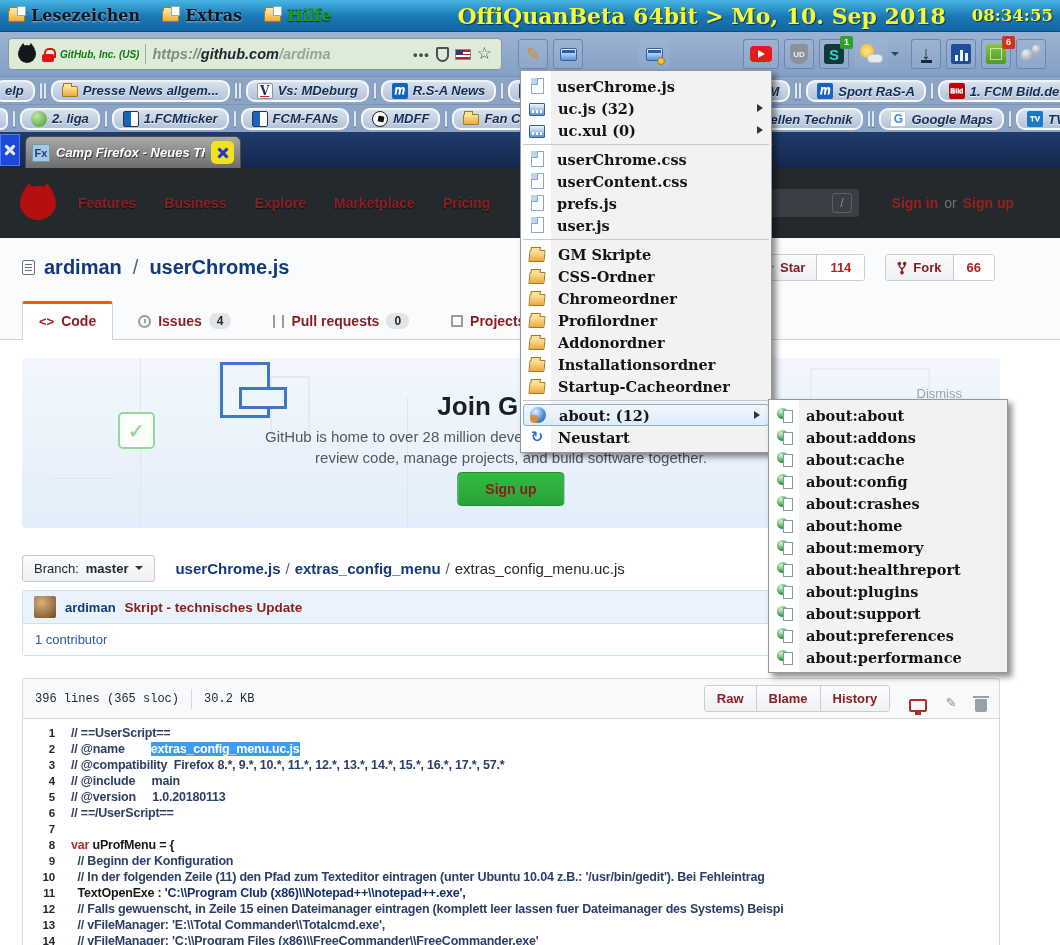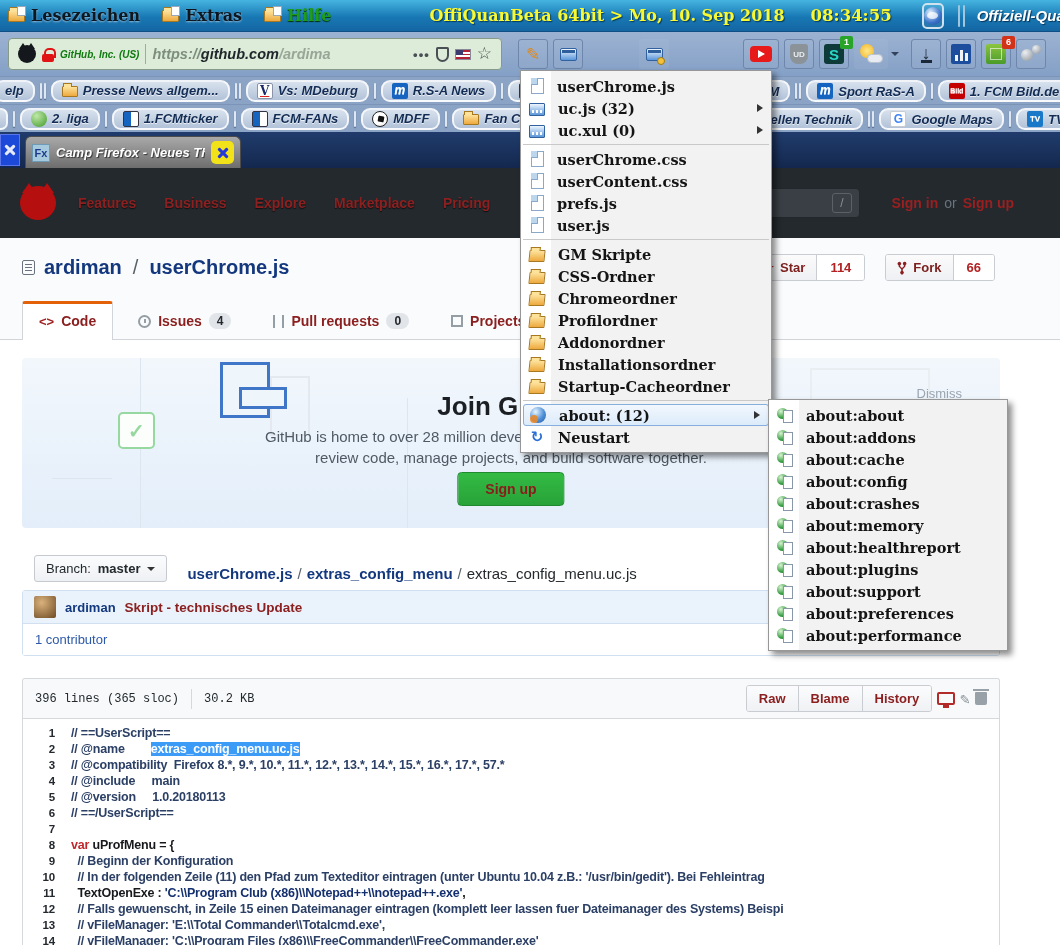--- a/index.html
+++ b/index.html
@@ -7,21 +7,21 @@
 body{font-family:"Liberation Sans",sans-serif;background:#fff;position:relative}
 
 
 .menubar{height:32px;background:linear-gradient(#46b4e0,#1878b4 55%,#1466a2);border-bottom:1px solid #0f4f86;
   display:flex;align-items:center;padding:0 8px;font-family:"DejaVu Serif",serif;font-weight:bold}
 .mitem{display:flex;align-items:center;gap:6px;margin-right:22px;color:#0e1620;font-size:16px;text-shadow:0 1px 2px rgba(255,255,255,.55)}
 .mitem.hilfe .mlabel{color:#1e9c1e;text-shadow:0 1px 1px #04330a}
 .mfolder{width:17px;height:12px;background:linear-gradient(#fde29a,#eda93e);border:1px solid #a87820;border-radius:1px;position:relative;flex:none}
 .mfolder::before{content:'';position:absolute;top:-4px;left:0;width:8px;height:3px;background:#fde29a;border:1px solid #a87820;border-bottom:none}
 .mfolder::after{content:'';position:absolute;top:-5px;right:-2px;width:7px;height:8px;background:#fff;border:1px solid #98a8b8}
-.bar-title{color:#f8f833;font-size:16px;margin-left:76px;text-shadow:1px 1px 1px #073a5c;white-space:nowrap}
+.bar-title{color:#f8f833;font-size:22px;margin-left:104px;text-shadow:1px 1px 1px #073a5c;white-space:nowrap}
 .bar-clock{color:#f8f833;font-size:16.5px;margin-left:26px;text-shadow:1px 1px 1px #073a5c}
 .globe-btn{width:40px;height:26px;border:2px solid #cfe2ee;border-radius:5px;margin-left:30px;display:flex;align-items:center;justify-content:center;background:rgba(255,255,255,.08)}
 .globe-ic{width:18px;height:18px;border-radius:50%;background:radial-gradient(circle at 35% 30%,#dff0ff,#3a72c8 60%,#1c4a92);position:relative}
 .globe-ic::after{content:'';position:absolute;left:3px;top:5px;width:11px;height:7px;border-radius:50%;background:rgba(255,255,255,.75)}
 .bar-seps{display:flex;gap:3px;margin-left:14px}
 .bar-seps i{width:2px;height:22px;background:#9fc6de;border-radius:1px}
 .profile-label{color:#fff;font-style:italic;font-weight:bold;font-size:15px;margin-left:12px;font-family:"Liberation Sans",sans-serif;text-shadow:1px 1px 1px #06365a;white-space:nowrap}
 
 
 .navbar{height:44px;background:linear-gradient(#9cb2d2,#84a0c6);display:flex;align-items:center;padding:0 8px}
@@ -144,42 +144,42 @@
 .deco-check{position:absolute;left:96px;top:54px;width:37px;height:37px;border:2px solid #97d8a0;border-radius:5px;background:#fcfefc;color:#97d8a0;font-size:20px;font-weight:bold;display:flex;align-items:center;justify-content:center}
 .deco-win{position:absolute;left:198px;top:4px;width:50px;height:56px;border:3px solid #3f76c8;background:#eef5fb}
 .deco-win::after{content:'';position:absolute;left:16px;top:22px;width:42px;height:16px;border:3px solid #3f76c8;background:#eef5fb}
 .deco-ghost{position:absolute;border:2px solid #e4e9ef}
 .b-title{position:absolute;top:33px;left:0;right:0;text-align:center;font-size:26px;font-weight:bold;color:#1b1f23}
 .b-line{position:absolute;left:0;right:0;text-align:center;font-size:15px;color:#4f5a64}
 .b-cta{position:absolute;top:114px;left:50%;transform:translateX(-50%);padding:8px 27px;background:linear-gradient(#33bb44,#28a238);border:1px solid #1f8a2e;border-radius:4px;color:#8b1c1c;font-weight:bold;font-size:14px}
 .b-dismiss{position:absolute;top:28px;right:38px;color:#9aa5b0;font-size:13px}
 
 
-.filenav{margin:26px 0 0 34px;display:flex;align-items:flex-end;gap:20px;height:28px}
+.filenav{margin:26px 0 0 22px;display:flex;align-items:center;gap:20px;height:28px}
 .branch-btn{display:flex;align-items:center;gap:7px;padding:5px 11px;border:1px solid #c6cad0;border-radius:3px;background:linear-gradient(#fbfcfd,#eef1f4);font-size:13px;color:#24292e}
 .branch-name{font-weight:bold}
 .caret-dn{width:0;height:0;border-top:4px solid #333;border-left:4px solid transparent;border-right:4px solid transparent}
 .crumbs{font-size:15px;white-space:nowrap}
 .crumb{color:#14387e;font-weight:bold}
 .csep{color:#586069;margin:0 5px}
 .cur{color:#24292e}
 
 
 .commitwrap{margin:8px 0 0 22px;width:978px;border:1px solid #d0e0f0;border-radius:3px}
 .commit-row{height:33px;background:#eaf3fb;display:flex;align-items:center;gap:9px;padding:0 11px;border-bottom:1px solid #d0e0f0}
 .avatar{width:22px;height:22px;border-radius:2px;background:radial-gradient(circle at 35% 30%,#d9b27c,#6e4a24);flex:none}
 .cauthor{color:#14387e;font-weight:bold;font-size:13px}
 .cmsg{color:#8c2020;font-weight:bold;font-size:13.5px}
 .contrib-row{height:31px;background:#fff;display:flex;align-items:center;padding:0 12px;font-size:13px;color:#2d59a8}
 
 
 .filebox{margin:22px 0 0 22px;width:978px;border:1px solid #d6d9dc;border-radius:3px 3px 0 0;border-bottom:none}
 .fb-head{height:40px;background:#f7f9fa;border-bottom:1px solid #d6d9dc;display:flex;align-items:center;padding:0 12px;font-family:"Liberation Mono",monospace;font-size:12px;color:#24292e;border-radius:3px 3px 0 0}
 .fb-div{width:1px;height:20px;background:#d6d9dc;margin:0 12px}
-.fb-actions{margin-left:auto;display:flex;align-items:center;gap:5px}
+.fb-actions{margin-left:auto;display:flex;align-items:flex-end;gap:19px}
 .btn-group{display:flex;border:1px solid #c9cdd2;border-radius:3px;overflow:hidden}
 .bg-btn{padding:5px 12px;font:bold 13px "Liberation Sans",sans-serif;color:#8c2020;background:linear-gradient(#fcfcfd,#eff1f4);border-left:1px solid #c9cdd2}
 .bg-btn:first-child{border-left:none}
 .ic-monitor{width:18px;height:13px;border:2px solid #b32a2a;border-radius:2px;position:relative}
 .ic-monitor::after{content:'';position:absolute;left:4px;bottom:-5px;width:6px;height:3px;background:#b32a2a}
 .ic-pencil{color:#8a9198;font-size:16px}
 .ic-trash{width:12px;height:13px;background:#98a0a8;border-radius:1px 1px 2px 2px;position:relative}
 .ic-trash::before{content:'';position:absolute;top:-3px;left:-2px;width:16px;height:2px;background:#98a0a8}
 .codewrap{padding:6px 0;background:#fff}
 .crow{display:flex;height:16px;line-height:16px;font-family:"Liberation Sans",sans-serif;font-weight:bold;font-size:12.5px;letter-spacing:-0.2px;white-space:pre}
@@ -649,20 +649,24 @@
   <div class="mi">
       <span class="ic ic-pageglobe"></span>
       <span class="lbl">about:config</span>
     </div>
   <div class="mi">
       <span class="ic ic-pageglobe"></span>
       <span class="lbl">about:crashes</span>
     </div>
   <div class="mi">
       <span class="ic ic-pageglobe"></span>
+      <span class="lbl">about:home</span>
+    </div>
+  <div class="mi">
+      <span class="ic ic-pageglobe"></span>
       <span class="lbl">about:memory</span>
     </div>
   <div class="mi">
       <span class="ic ic-pageglobe"></span>
       <span class="lbl">about:healthreport</span>
     </div>
   <div class="mi">
       <span class="ic ic-pageglobe"></span>
       <span class="lbl">about:plugins</span>
     </div>

